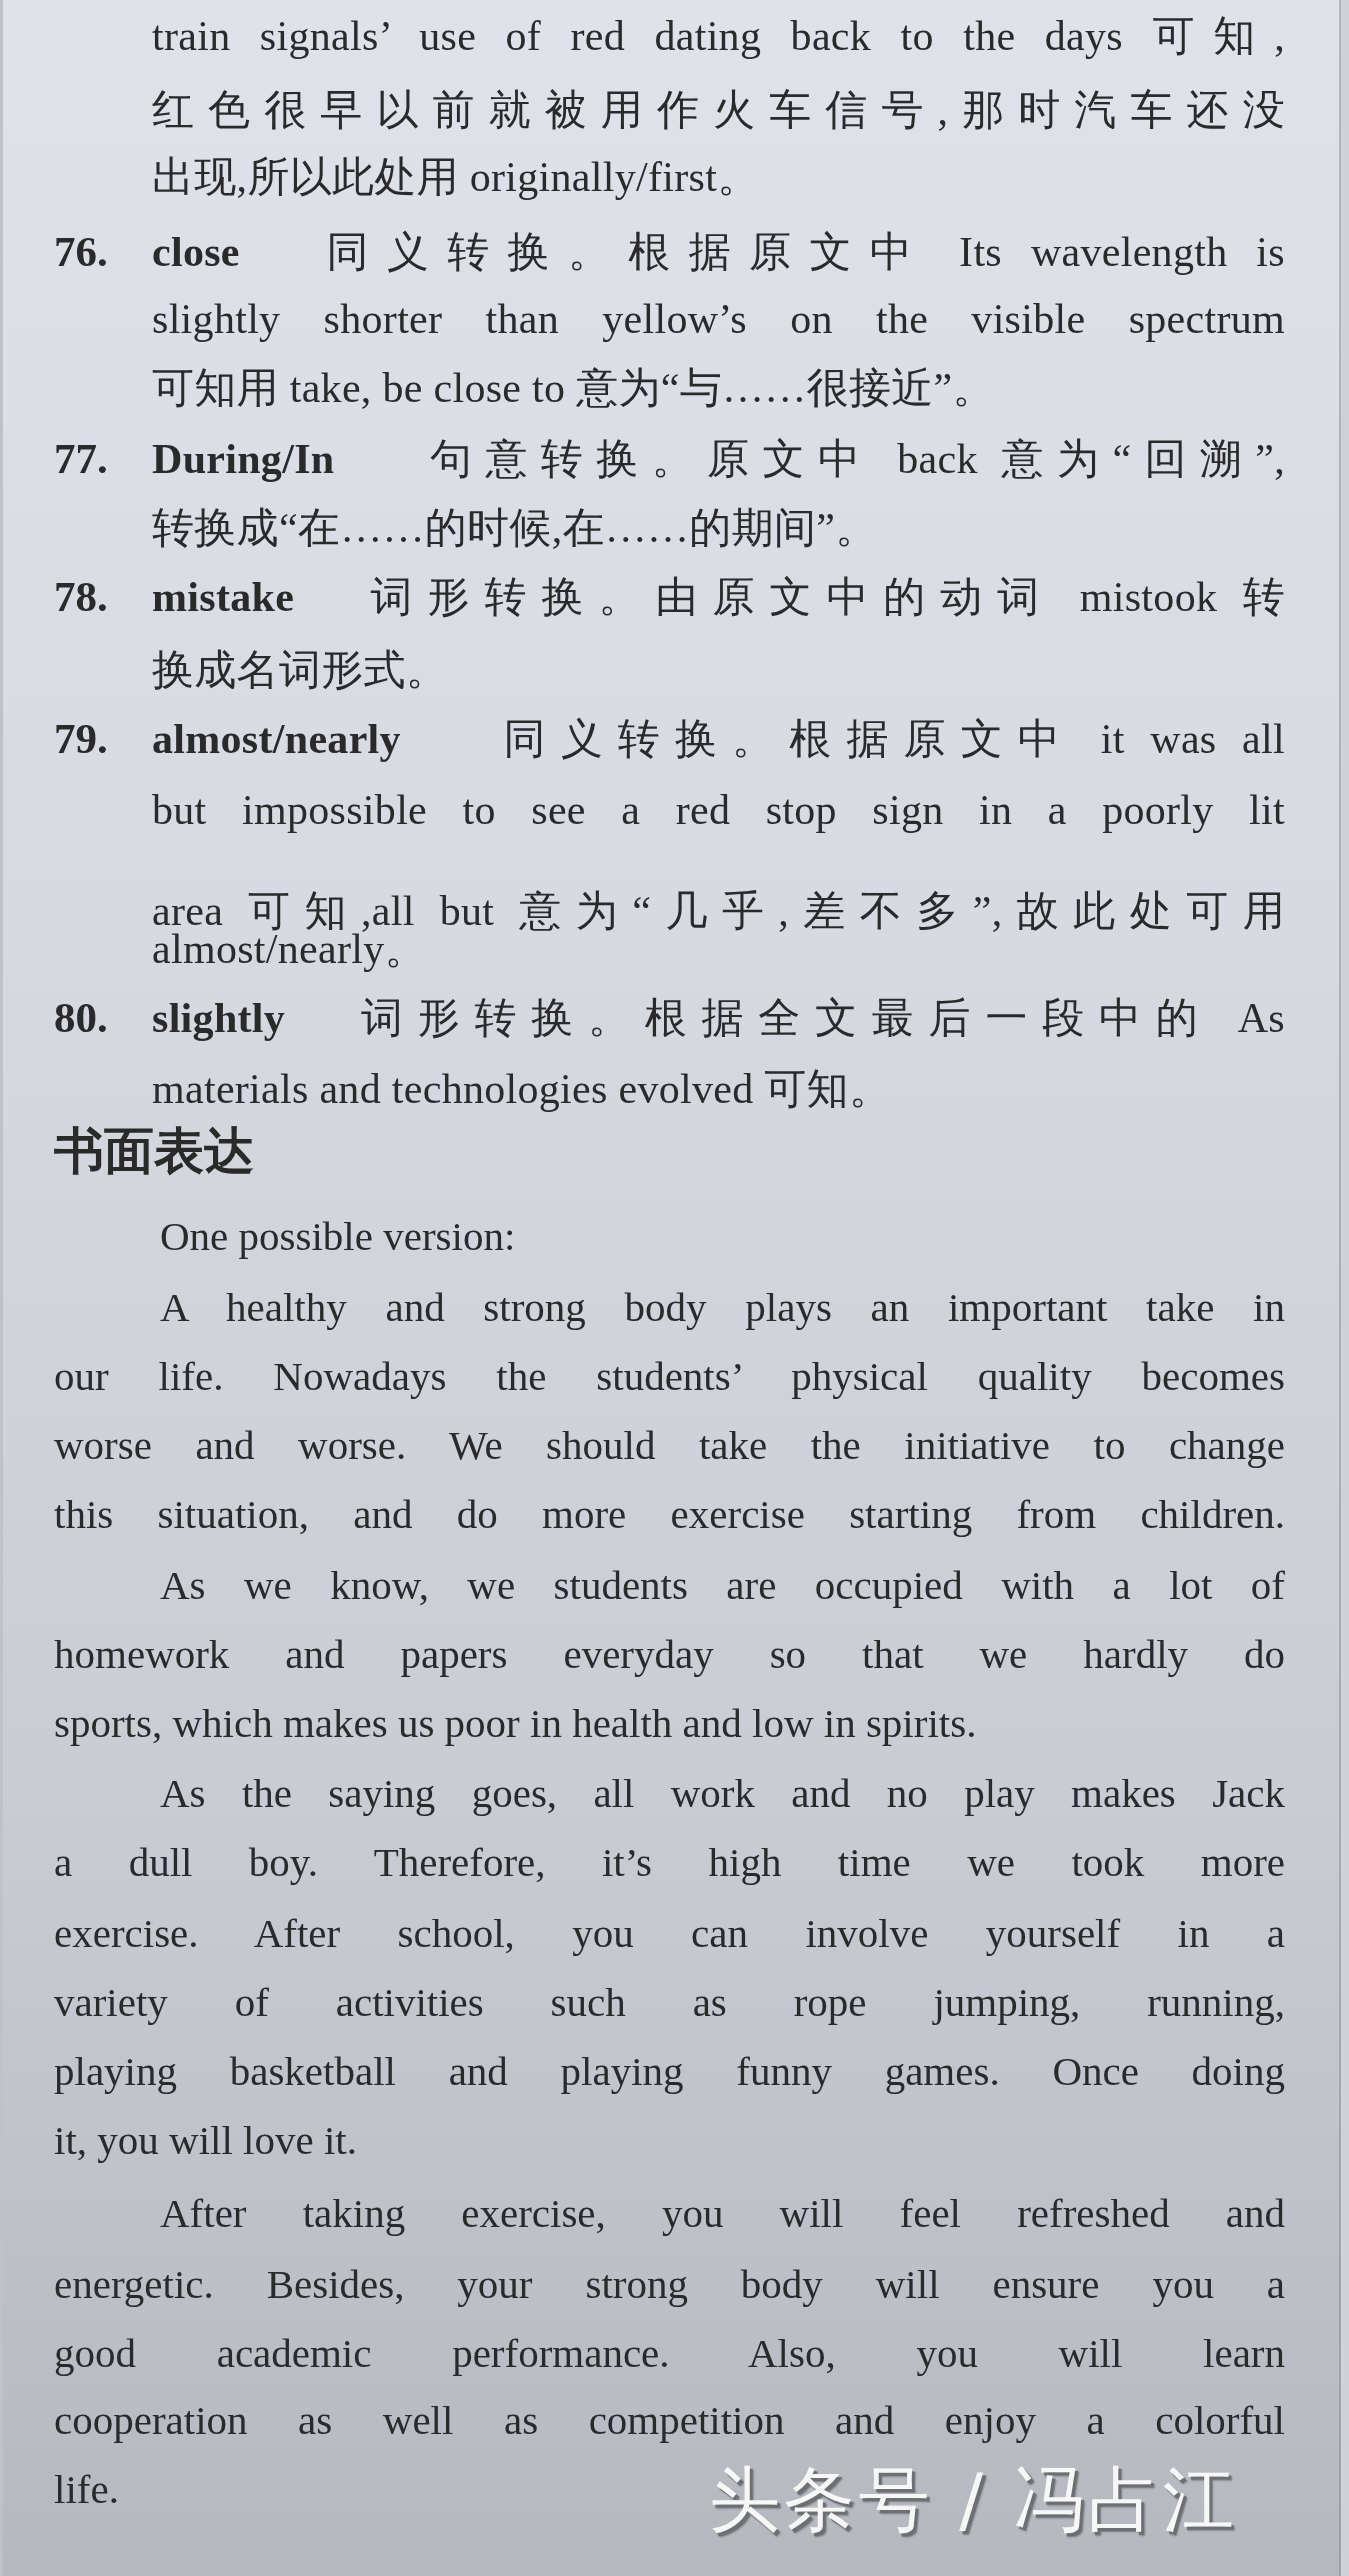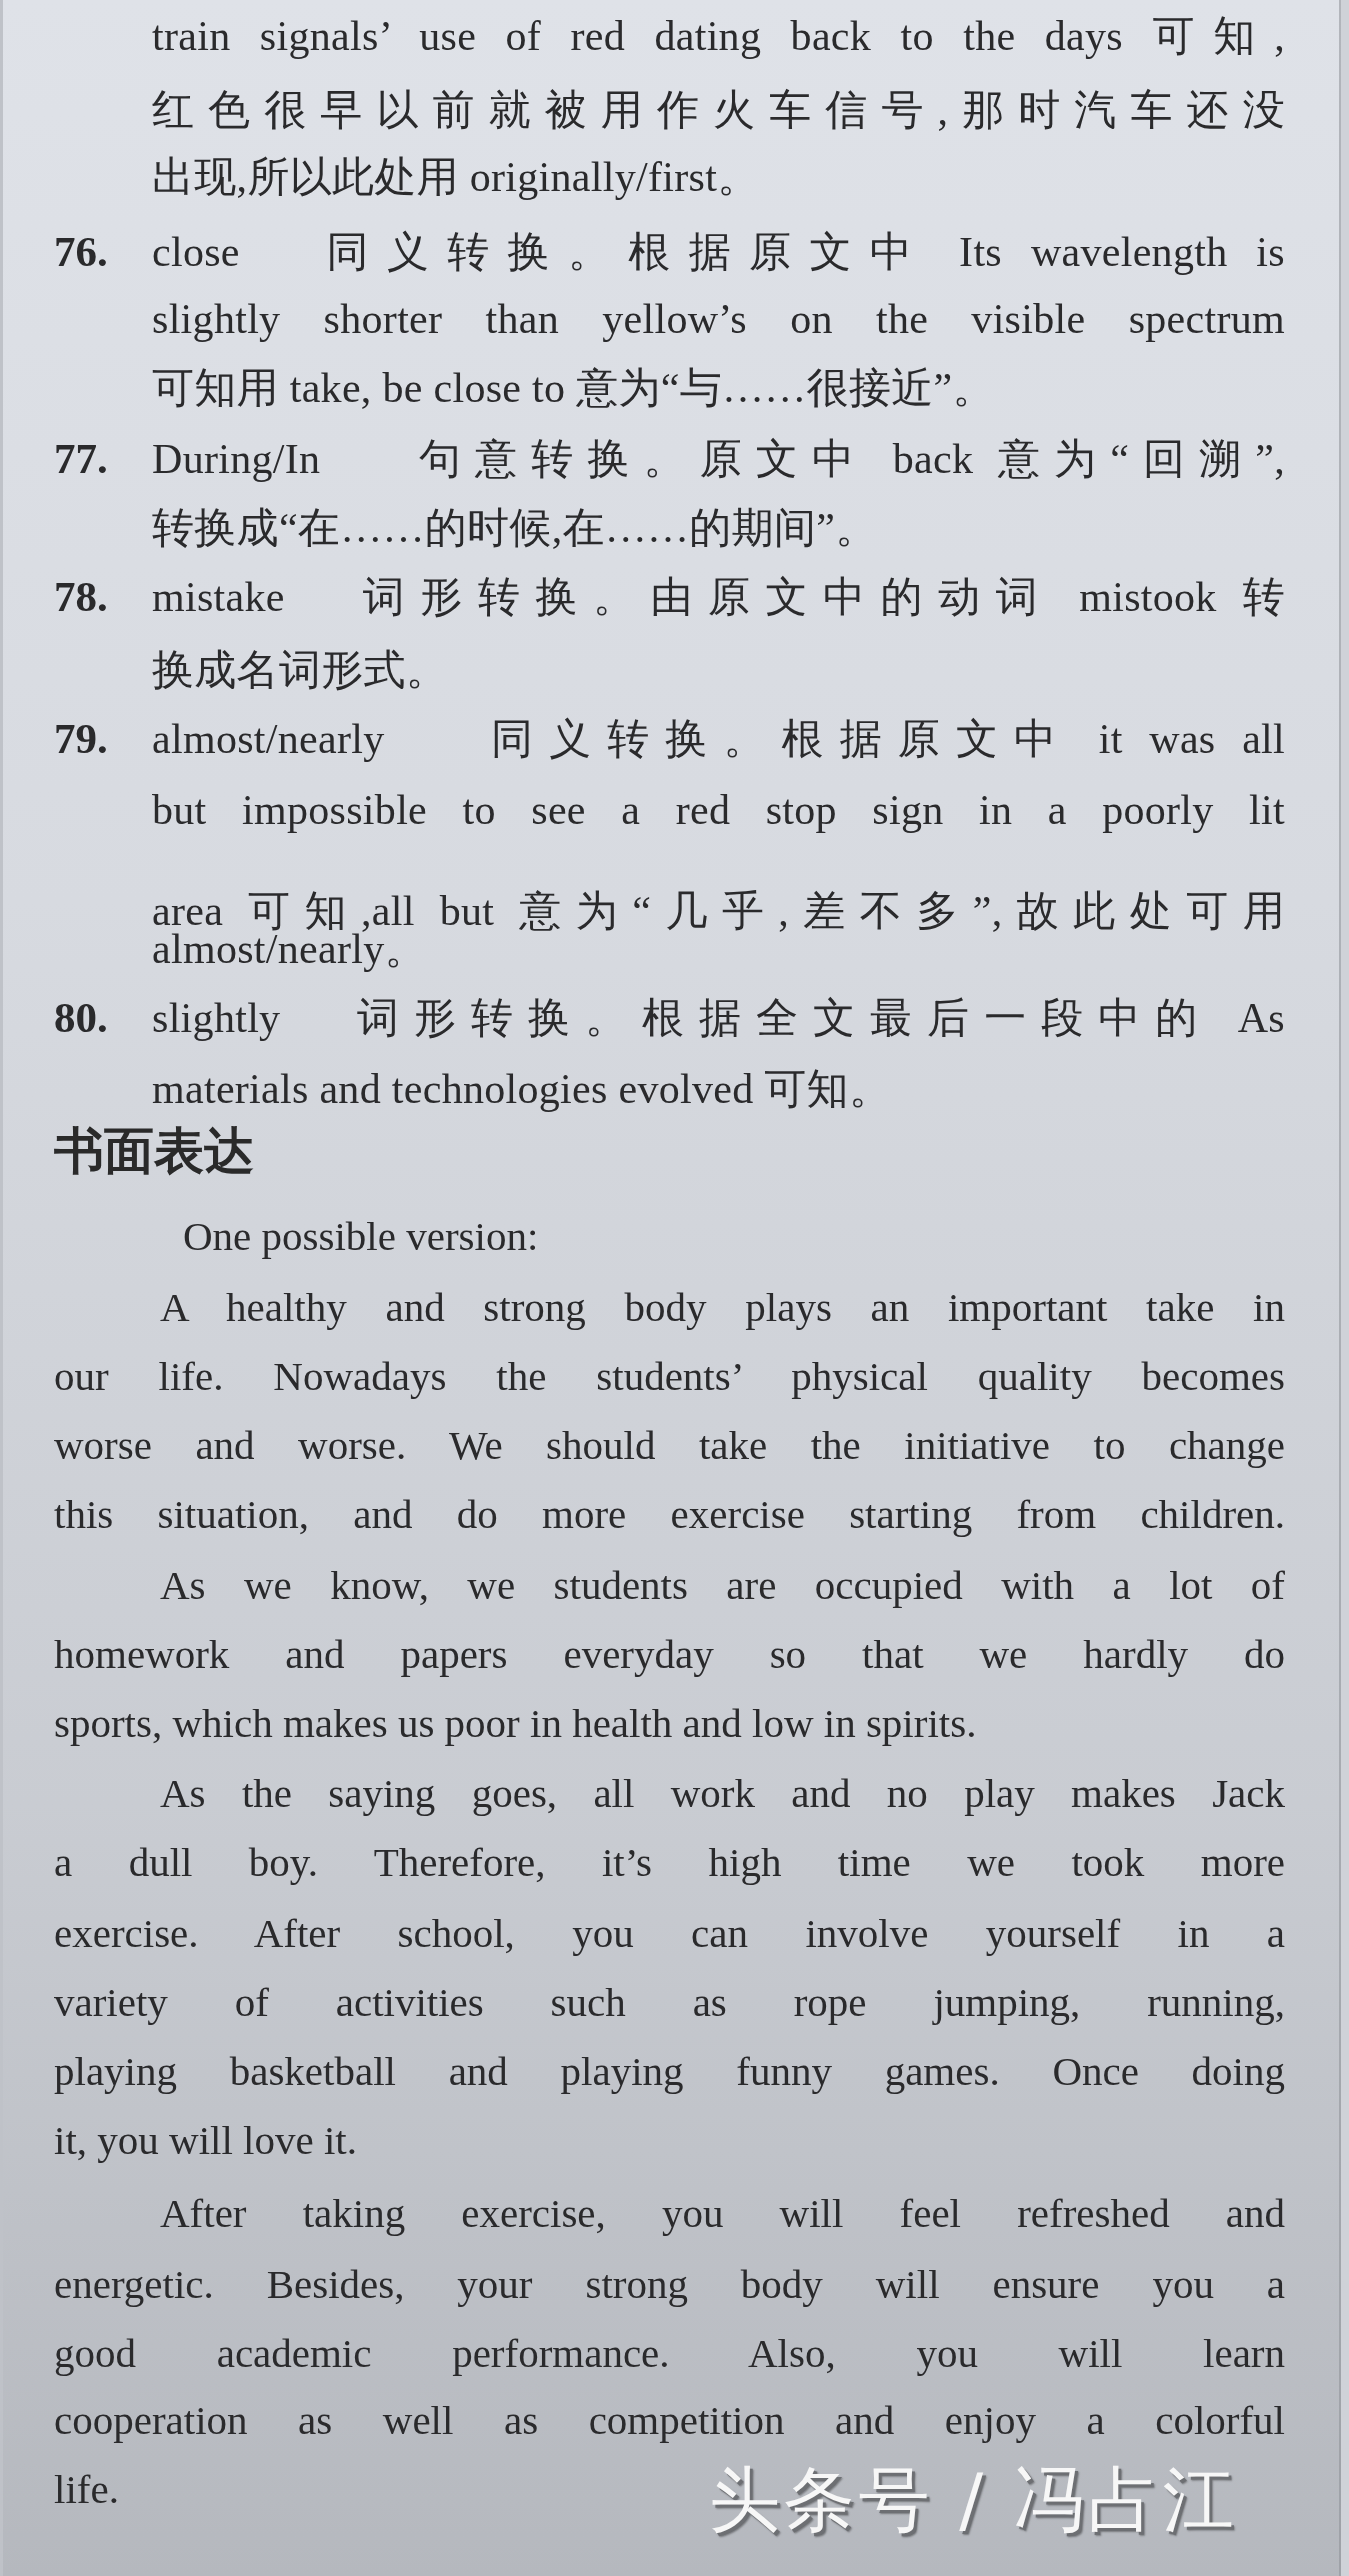--- a/index.html
+++ b/index.html
@@ -29,21 +29,21 @@
     text-align: justify; text-align-last: justify;
     letter-spacing: 0.3px;
   }
   .line.last { text-align-last: left; }
   .num {
     position: absolute; left: 54px; font-weight: bold; font-size: 43px; line-height: 56px;
     font-family: "Liberation Serif", serif;
     text-align: right;
   }
   .key {
-    font-weight: normal; font-family: "Liberation Serif", serif;
+    font-weight: bold; font-family: "Liberation Serif", serif;
   }
 
   .section-title {
     position: absolute; left: 54px; top: 1119px;
     font-family: "DejaVu Sans", sans-serif; font-weight: bold; font-size: 50px; line-height: 65px;
     color: #2a2a2a;
   }
 
   .essay-line {
     position: absolute; left: 54px; width: 1231px;
@@ -113,21 +113,21 @@
   <div>
     <span class="num" style="top:990px;">80.</span>
     <div class="line" style="top:990px;">
       <span class="key">slightly</span>&nbsp;&nbsp;&nbsp;<span>词形转换。根据全文最后一段中的 As</span>
     </div>
     <div class="line last" style="top:1061px;">materials and technologies evolved 可知。</div>
   </div>
 
   <div class="section-title">书面表达</div>
 
-  <div class="essay-line indent last" style="top:1209px;margin-left:23px;">One possible version:</div>
+  <div class="essay-line indent last" style="top:1209px;">One possible version:</div>
 
   <div>
     <div class="essay-line indent" style="top:1280px;">A healthy and strong body plays an important take in</div>
     <div class="essay-line" style="top:1349px;">our life. Nowadays the students’ physical quality becomes</div>
     <div class="essay-line" style="top:1418px;">worse and worse. We should take the initiative to change</div>
     <div class="essay-line" style="top:1487px;">this situation, and do more exercise starting from children.</div>
   </div>
 
   <div>
     <div class="essay-line indent" style="top:1558px;">As we know, we students are occupied with a lot of</div>

